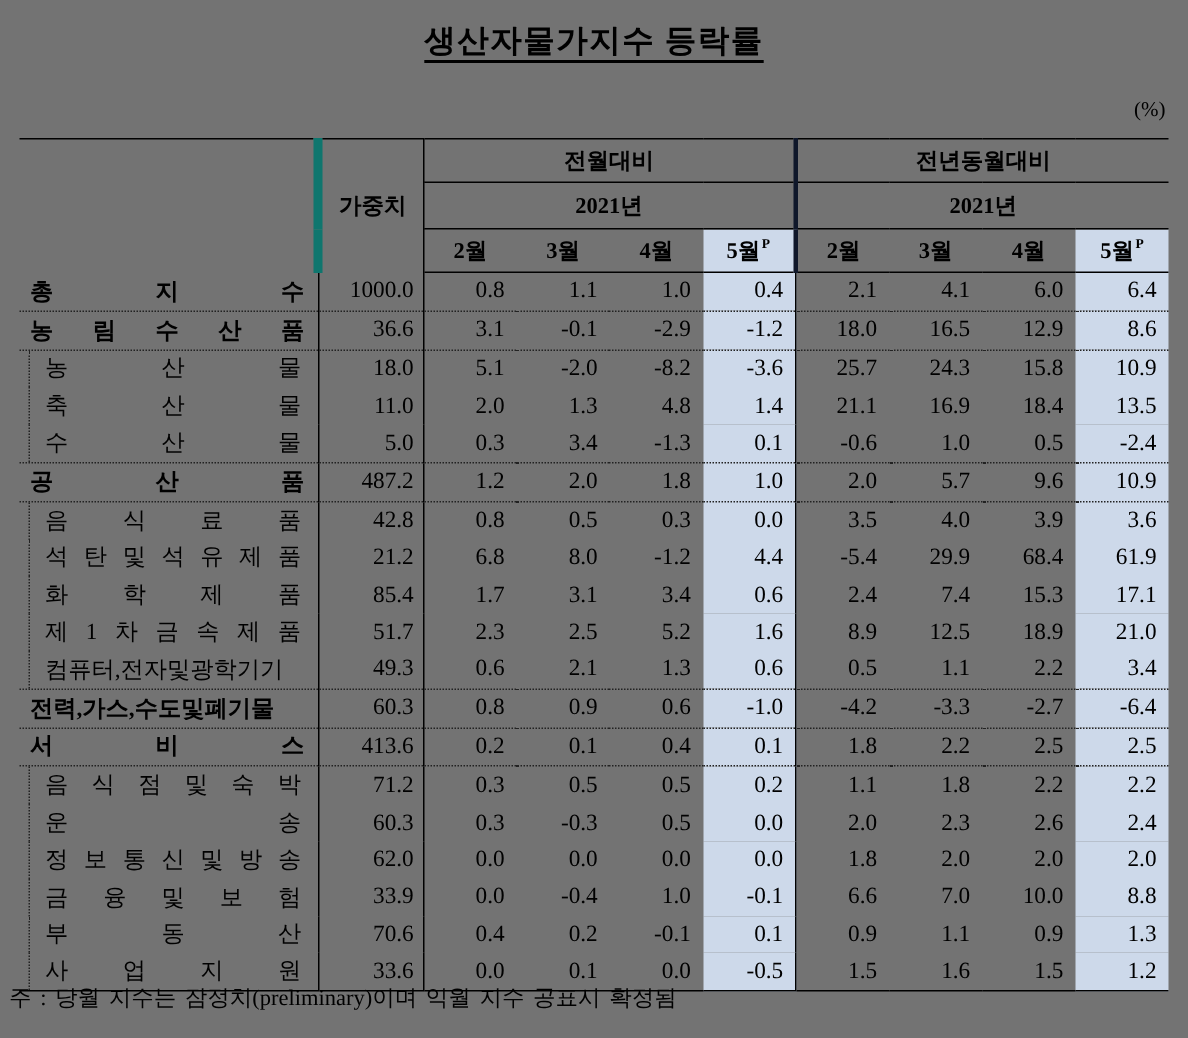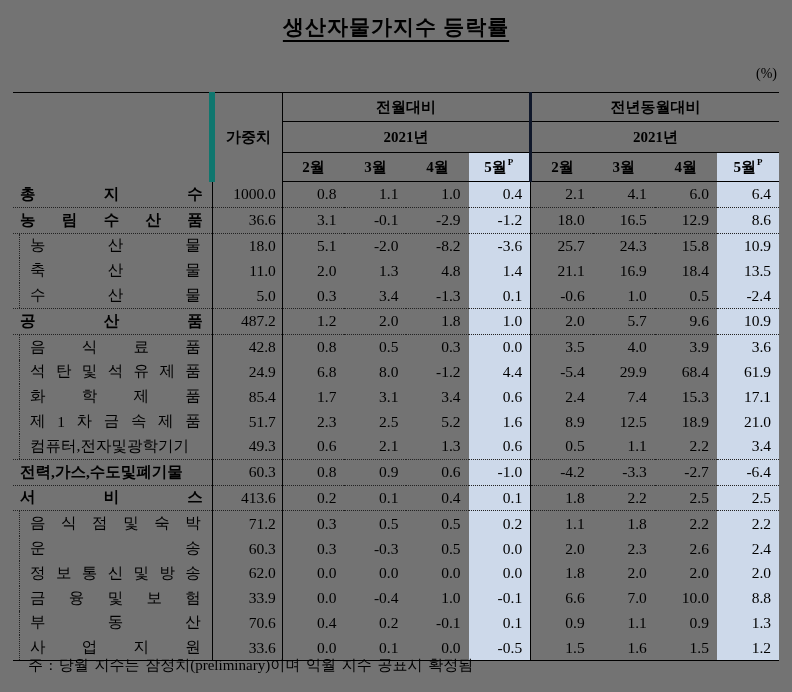--- a/index.html
+++ b/index.html
@@ -31,21 +31,21 @@
   .ppi tbody td{height:24.8px;font-size:15.5px;vertical-align:middle;}
   td.num{text-align:right;padding-right:8px;}
   td.wt{border-left:1px solid #000;border-right:1px solid #000;padding-right:6px;}
   td.gs{border-left:1px solid #000;}
   tr.sep td{border-top:1px dotted #222;}
   td.lbl{position:relative;font-size:16px;}
   tr.bold td.lbl{font-weight:bold;}
   .lab{display:flex;justify-content:space-between;align-items:center;padding:0 9px 0 7px;}
   td.sub .lab{padding-left:17px;padding-right:11px;}
   td.sub::before{content:"";position:absolute;left:6px;top:0;bottom:0;border-left:1px dotted #222;}
-  .foot{position:absolute;left:28px;top:656px;font-size:15px;word-spacing:2px;}
+  .foot{position:absolute;left:6px;top:656px;font-size:15px;word-spacing:2px;}
 </style>
 </head>
 <body>
 
 <div class="page">
 
   <h1 class="title">생산자물가지수  등락률</h1>
 
   <div class="unit">(%)</div>
 
@@ -219,21 +219,21 @@
             <div class="lab">
               <span>석</span>
               <span>탄</span>
               <span>및</span>
               <span>석</span>
               <span>유</span>
               <span>제</span>
               <span>품</span>
             </div>
           </td>
-          <td class="num wt">24.9</td>
+          <td class="num wt">21.2</td>
           <td class="num">6.8</td>
           <td class="num">8.0</td>
           <td class="num">-1.2</td>
           <td class="num hl">4.4</td>
           <td class="num gs">-5.4</td>
           <td class="num">29.9</td>
           <td class="num">68.4</td>
           <td class="num hl">61.9</td>
         </tr>
         <tr>

